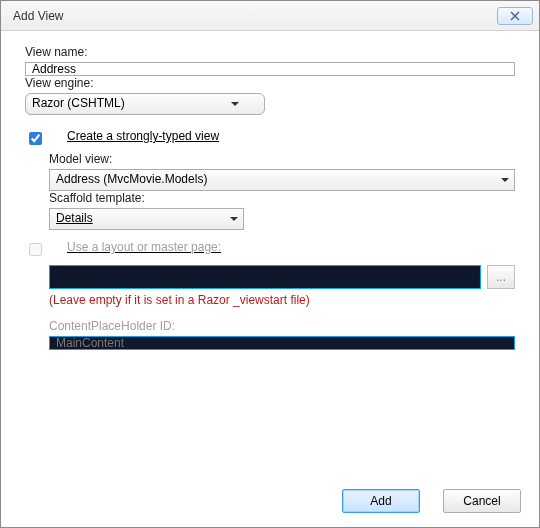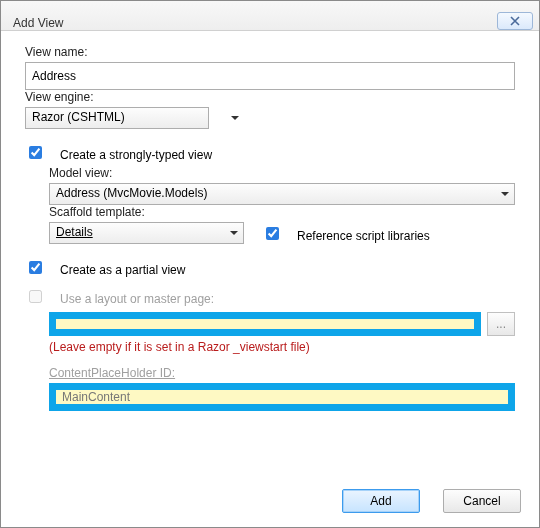--- a/index.html
+++ b/index.html
@@ -16,21 +16,21 @@
     background: #fff;
     position: relative;
     display: flex;
     flex-direction: column;
   }
   .titlebar {
     height: 30px;
     background: linear-gradient(to bottom, #f8f8f8, #eeeeee);
     border-bottom: 1px solid #d0d0d0;
     display: flex;
-    align-items: flex-end;
+    align-items: center;
     justify-content: space-between;
     padding: 0 6px 0 12px;
   }
   .titlebar-title {
     color: #333;
     font-size: 12px;
   }
   .close-btn {
     width: 36px;
     height: 18px;
@@ -49,21 +49,21 @@
     display: flex;
     flex-direction: column;
   }
   .field-label {
     color: #222;
     margin-bottom: 3px;
     margin-top: 0;
   }
   .text-input {
     width: 100%;
-    height: 28px;
+    height: 14px;
     border: 1px solid #adadad;
     padding: 2px 6px;
     font-family: inherit;
     font-size: 12px;
     background: #fff;
   }
   .select-wrap {
     position: relative;
     display: inline-block;
   }
@@ -83,48 +83,49 @@
     right: 6px;
     top: 50%;
     transform: translateY(-50%);
     pointer-events: none;
     width: 0; height: 0;
     border-left: 4px solid transparent;
     border-right: 4px solid transparent;
     border-top: 4px solid #333;
   }
   .select-wide { width: 100%; }
-  .select-med { width: 184px; }
+  .select-med { width: 240px; border-radius: 6px; }
   .select-sm  { width: 195px; text-decoration: underline; }
   .checkbox-row {
     display: flex;
-    align-items: flex-end;
-    gap: 15px;
+    align-items: flex-start;
+    gap: 22px;
     margin-top: 14px;
+    text-decoration: underline;
   }
   .checkbox-row input[type="checkbox"] {
     width: 13px;
     height: 13px;
     accent-color: #2a7de1;
     cursor: pointer;
   }
   .checkbox-row.inline { margin-top: 0; }
   .indent {
     margin-left: 24px;
   }
   .scaffold-row {
     display: flex;
     align-items: center;
     gap: 18px;
   }
   .disabled-text { color: #a0a0a0; }
   .disabled-input {
-    background: #fef9c3;
+    background: #0f172a;
     color: #777;
-    border: 7px solid #0ea5e9;
+    border: 1px solid #0ea5e9;
   }
   .layout-row {
     display: flex;
     gap: 6px;
     align-items: center;
   }
   .browse-btn {
     width: 28px;
     height: 24px;
     border: 1px solid #c0c0c0;
@@ -200,45 +201,37 @@
         <div class="select select-wide">Address (MvcMovie.Models)</div>
         <div class="select-arrow"></div>
       </div>
 
       <div class="field-label">Scaffold template:</div>
       <div class="scaffold-row">
         <div class="select-wrap" style="width:195px;">
           <div class="select select-sm">Details</div>
           <div class="select-arrow"></div>
         </div>
-        <div class="checkbox-row inline">
-          <input type="checkbox" checked="" style="">
-          <span>Reference script libraries</span>
-        </div>
       </div>
     </div>
 
-    <div class="checkbox-row">
-      <input type="checkbox" checked="" style="">
-      <span>Create as a partial view</span>
-    </div>
 
     <div class="checkbox-row" style="margin-top:10px;">
       <input type="checkbox" disabled="" style="">
       <span class="disabled-text">Use a layout or master page:</span>
     </div>
 
     <div class="indent">
       <div class="layout-row" style="margin-top:6px;">
         <input class="text-input disabled-input" style="flex: 1 1 0%; height: 24px;" type="text" disabled="" value="">
         <button class="browse-btn" disabled="">...</button>
       </div>
       <div class="hint">(Leave empty if it is set in a Razor _viewstart file)</div>
 
-      <div class="field-label disabled-text" style="margin-top:12px;text-decoration:underline;">ContentPlaceHolder ID:</div>
+      <div class="field-label disabled-text" style="margin-top:12px;">ContentPlaceHolder ID:</div>
       <input class="text-input disabled-input" type="text" disabled="" value="MainContent" style="">
     </div>
 
     <div class="spacer-flex"></div>
   </div>
 
   <div class="footer">
     <button class="btn primary">Add</button>
     <button class="btn">Cancel</button>
   </div>

